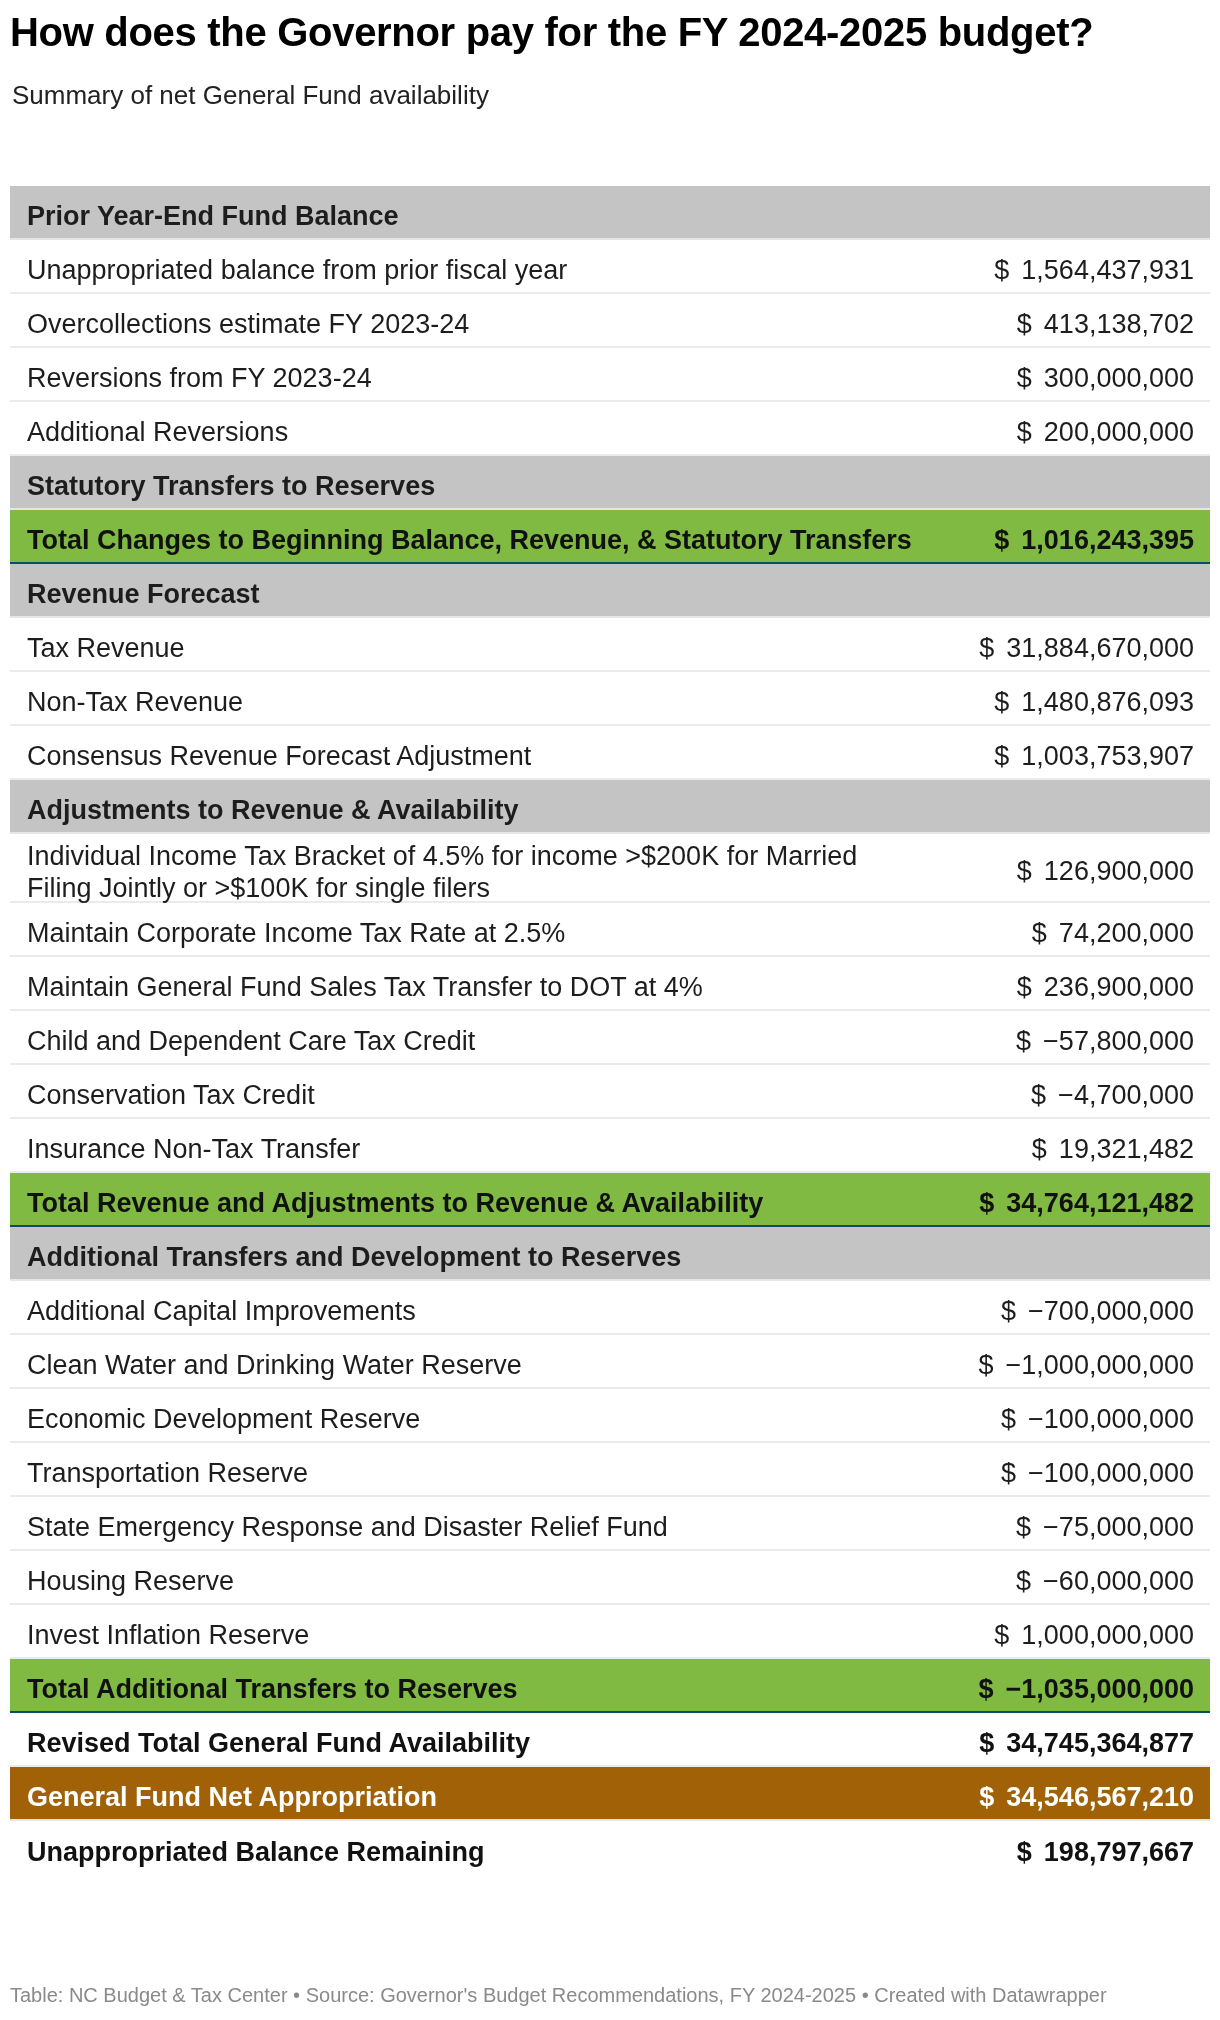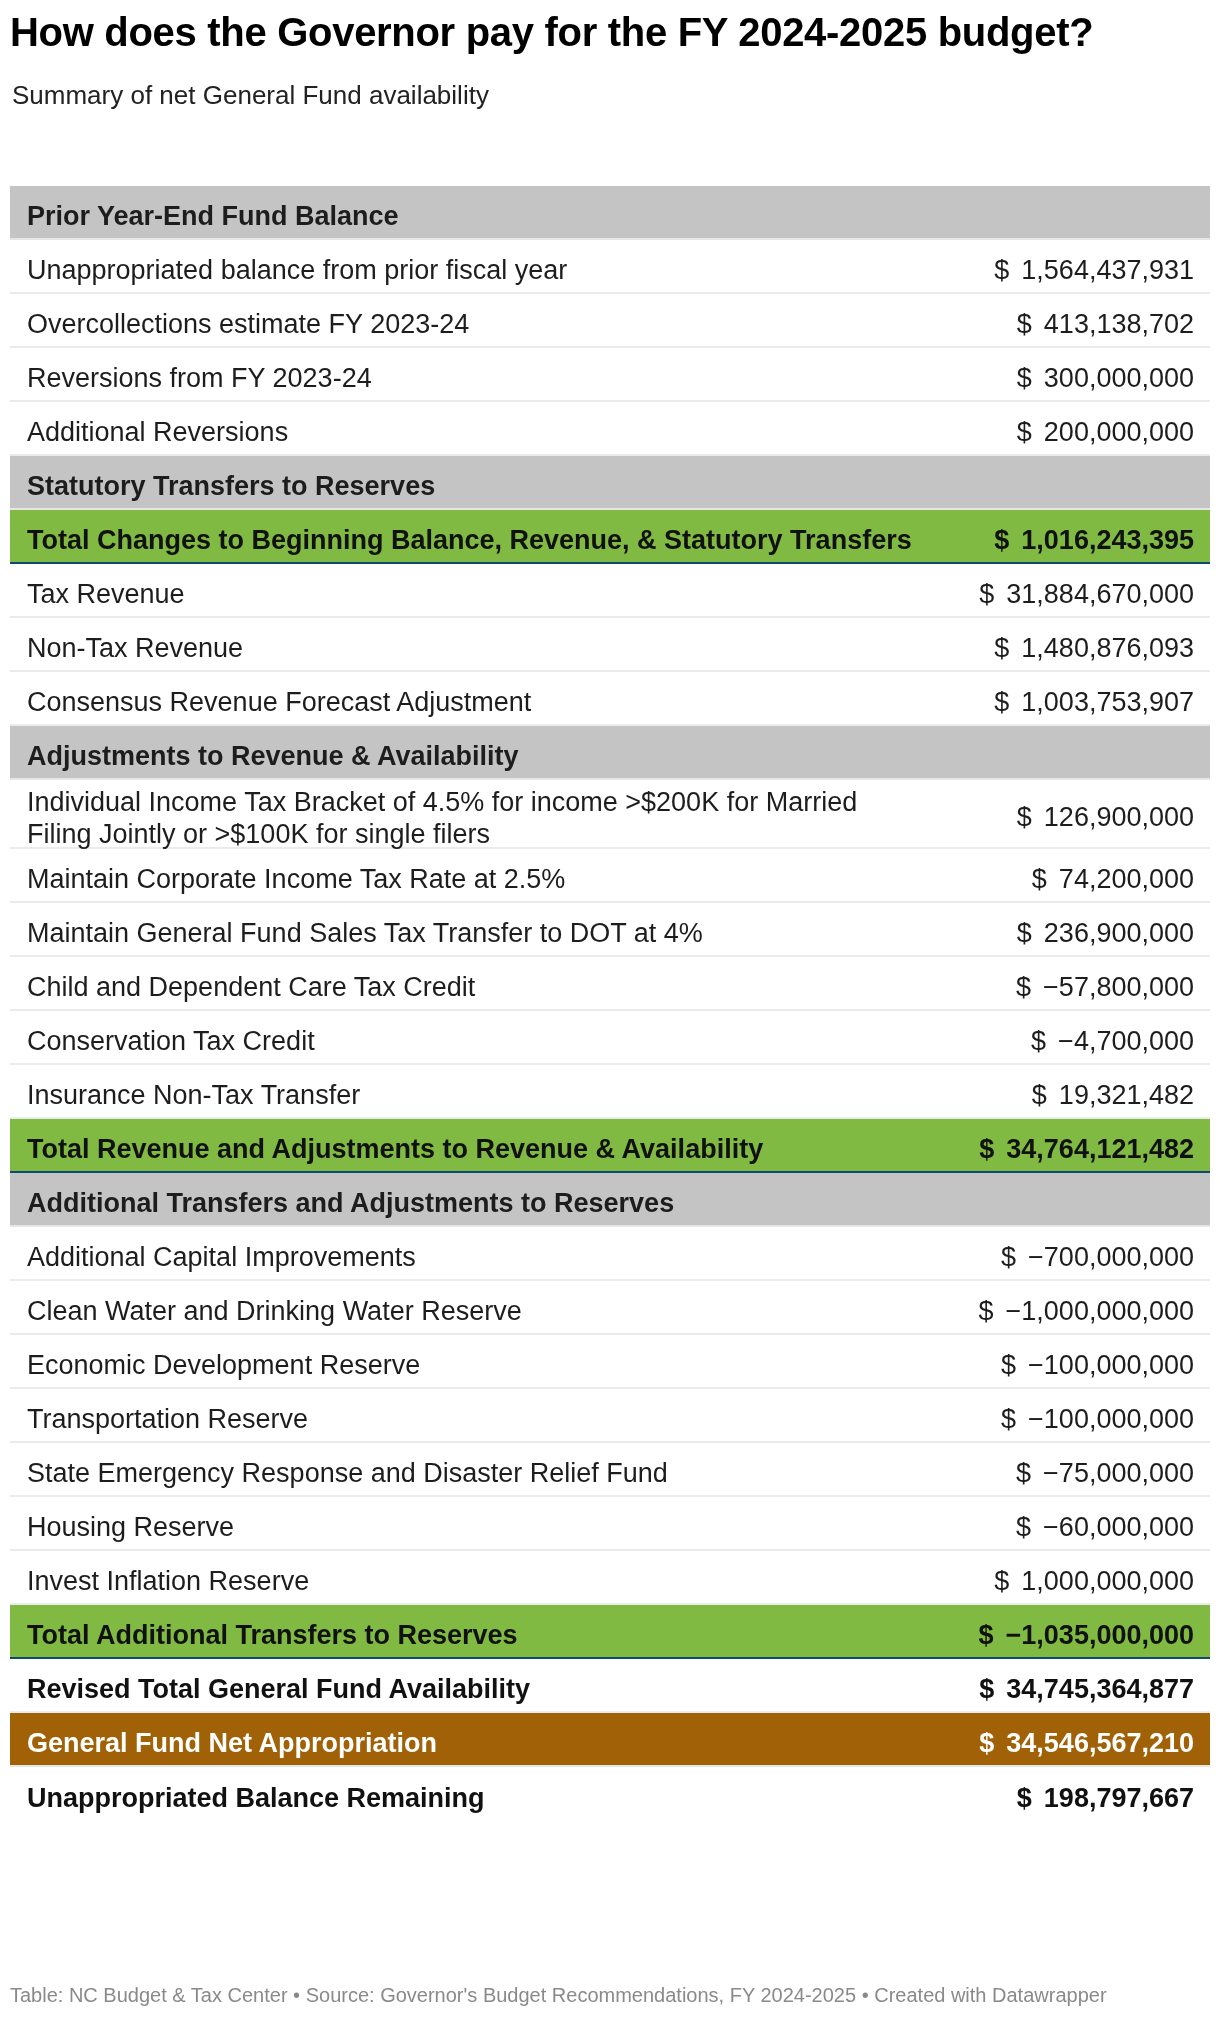--- a/index.html
+++ b/index.html
@@ -59,20 +59,23 @@
   <div class="row section">
     <span class="label">Statutory Transfers to Reserves</span>
   </div>
 
 
   <div class="row total">
     <span class="label">Total Changes to Beginning Balance, Revenue, &amp; Statutory Transfers</span>
     <span class="value"><span class="cur">$</span><span>1,016,243,395</span></span>
   </div>
 
+  <div class="row section">
+    <span class="label">Revenue Forecast</span>
+  </div>
 
   <div class="row">
     <span class="label">Tax Revenue</span>
     <span class="value"><span class="cur">$</span><span>31,884,670,000</span></span>
   </div>
 
   <div class="row">
     <span class="label">Non-Tax Revenue</span>
     <span class="value"><span class="cur">$</span><span>1,480,876,093</span></span>
   </div>
@@ -115,21 +118,21 @@
     <span class="label">Insurance Non-Tax Transfer</span>
     <span class="value"><span class="cur">$</span><span>19,321,482</span></span>
   </div>
 
   <div class="row total">
     <span class="label">Total Revenue and Adjustments to Revenue &amp; Availability</span>
     <span class="value"><span class="cur">$</span><span>34,764,121,482</span></span>
   </div>
 
   <div class="row section">
-    <span class="label">Additional Transfers and Adjustments to Reserves</span>
+    <span class="label">Additional Transfers and Development to Reserves</span>
   </div>
 
   <div class="row">
     <span class="label">Additional Capital Improvements</span>
     <span class="value"><span class="cur">$</span><span>−700,000,000</span></span>
   </div>
 
   <div class="row">
     <span class="label">Clean Water and Drinking Water Reserve</span>
     <span class="value"><span class="cur">$</span><span>−1,000,000,000</span></span>

